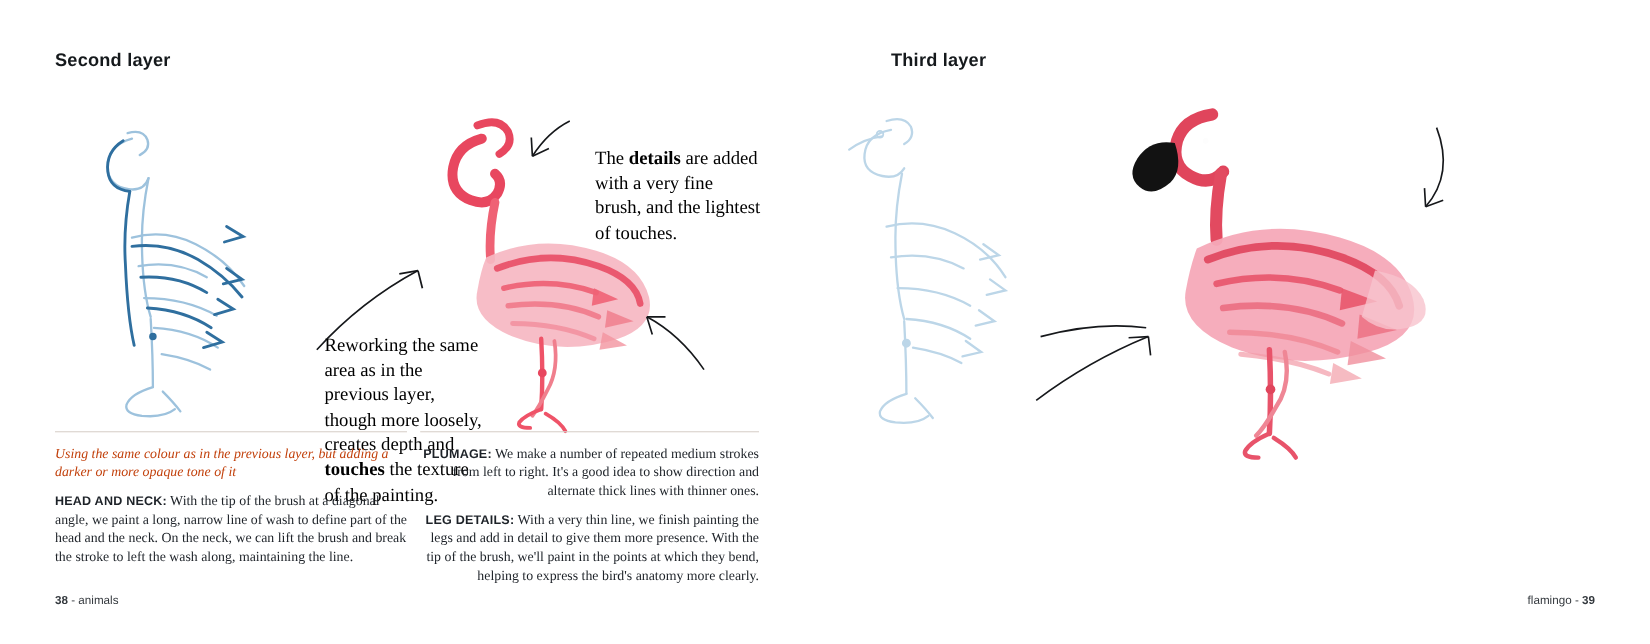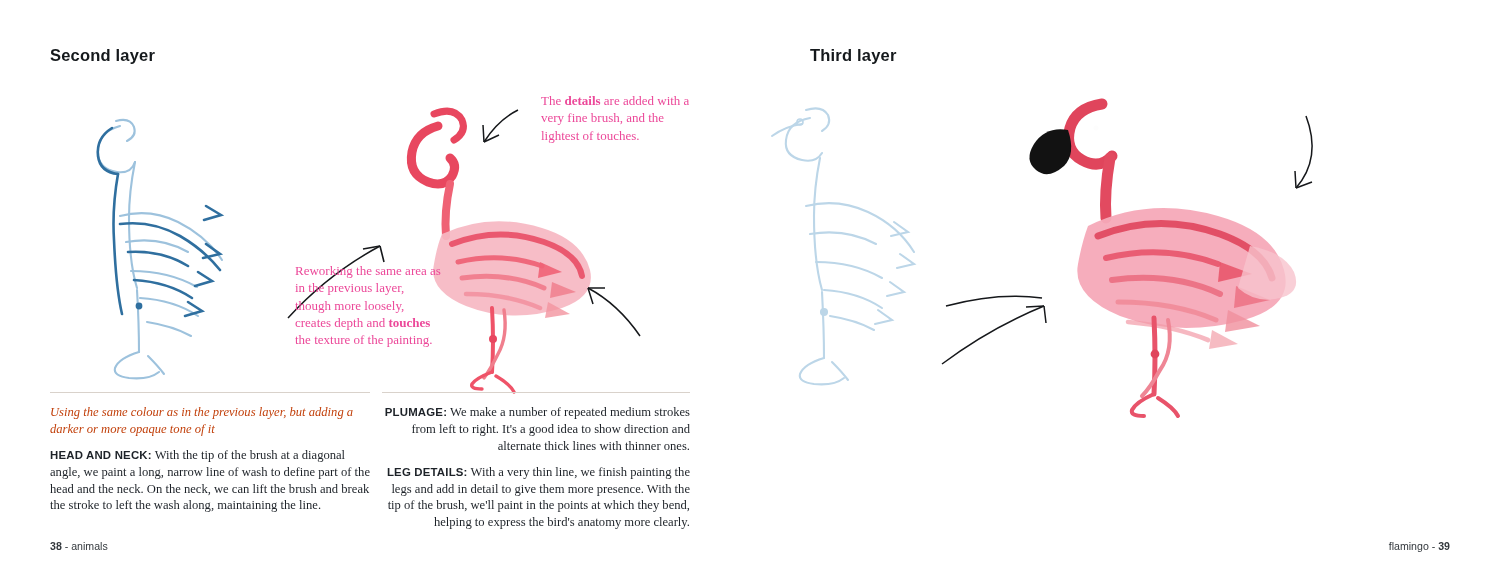--- a/index.html
+++ b/index.html
@@ -48,23 +48,24 @@
     top: 66px;
     left: 0;
     width: 750px;
     height: 318px;
   }
 
   
   .note {
     position: absolute;
     font-family: "Liberation Serif", serif;
-    font-size: 13px;
+    font-size: 17px;
     line-height: 1.33;
-    color: #ec4899;
+    color: #000000;
+    margin-top: 41px;
   }
   .note b { font-weight: bold; }
 
   
   .rule {
     position: absolute;
     height: 1px;
     background: #d9d2cb;
   }
   .col {

